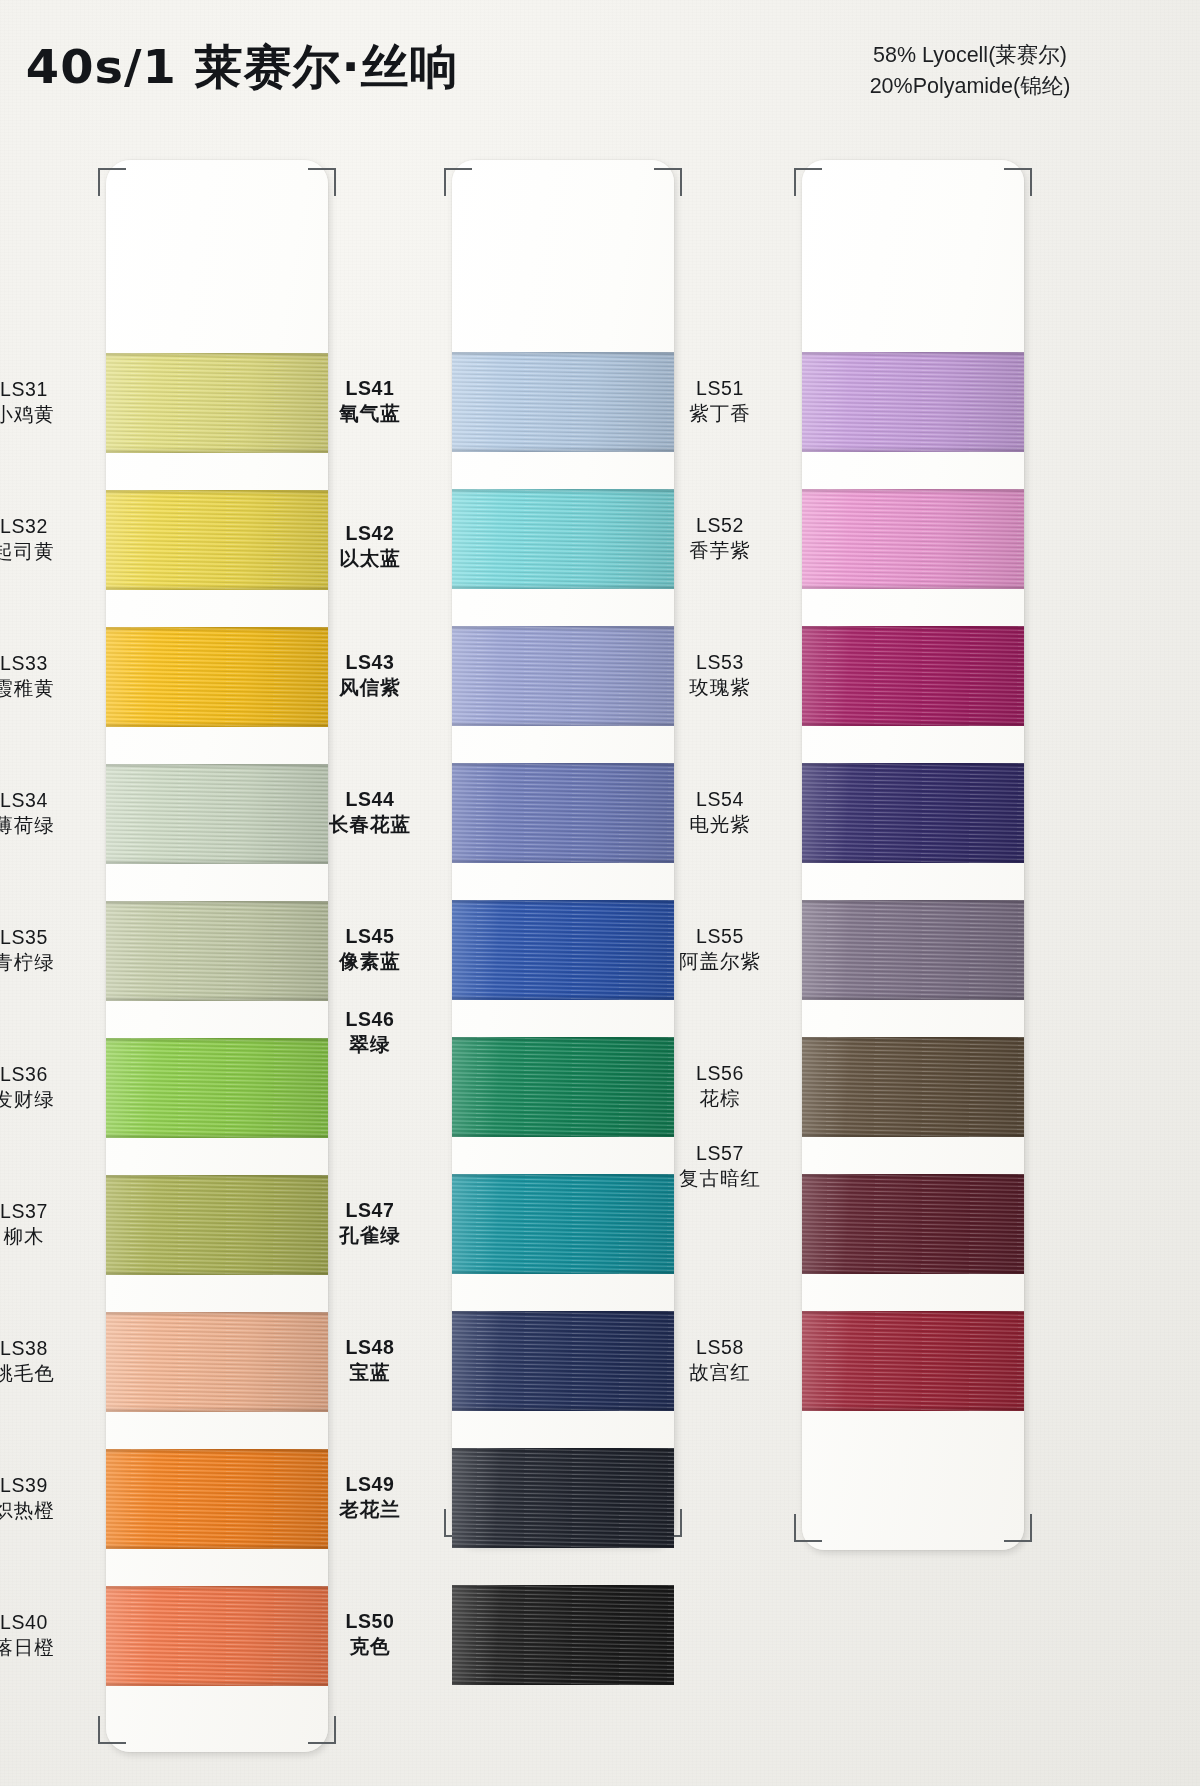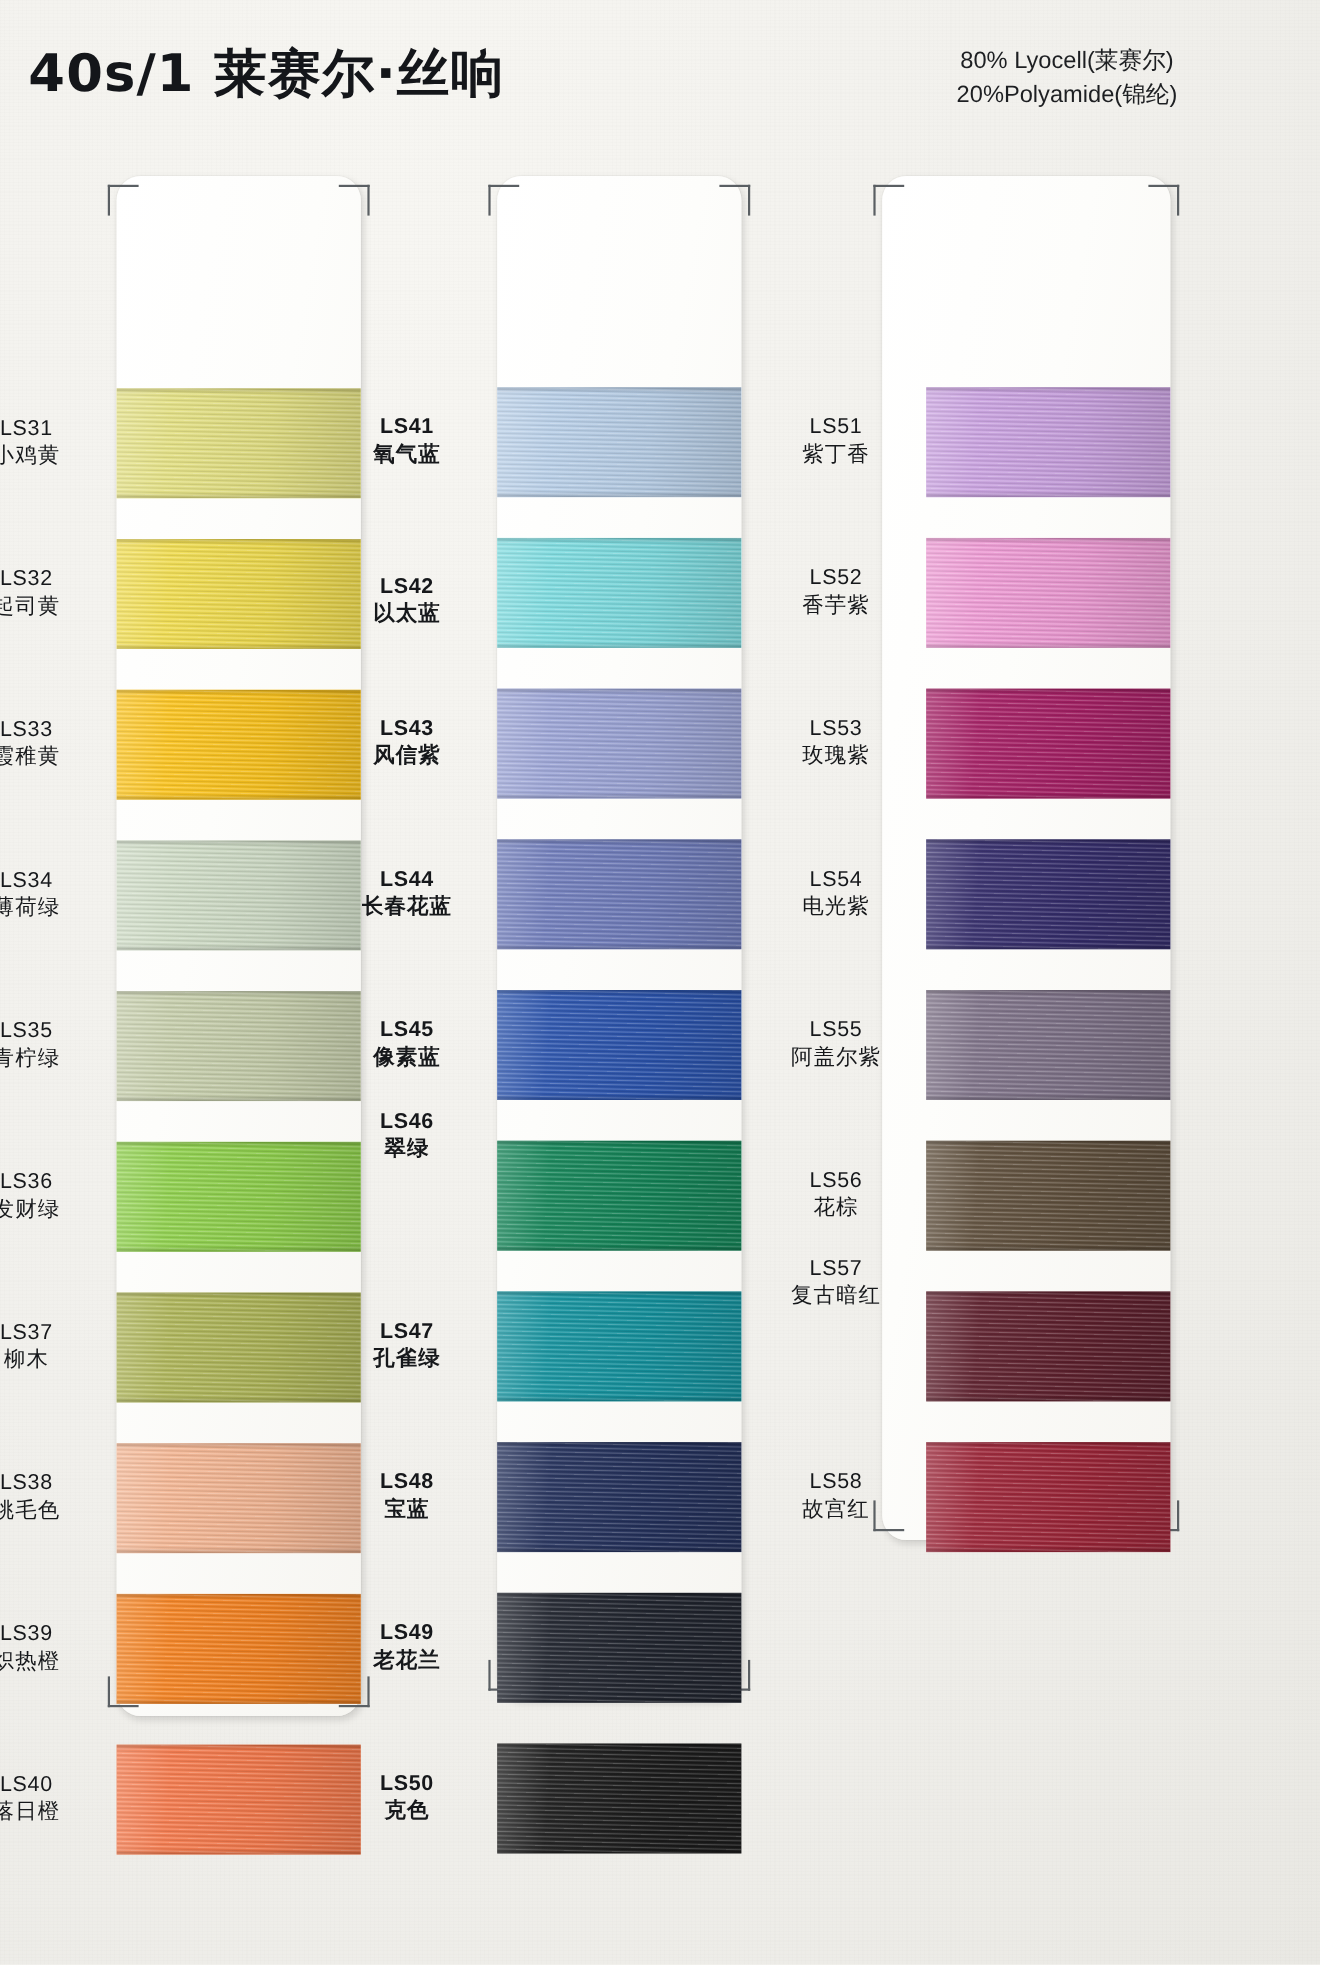--- a/index.html
+++ b/index.html
@@ -48,23 +48,23 @@
   .col-2{left:452px;font-weight:bold;}
   .col-3{left:802px;}
 
   .card{
     position:relative;
     width:222px;
     background:linear-gradient(100deg,#ffffff 0%,#fdfdfb 40%,#f6f5f1 100%);
     border-radius:22px;
     box-shadow:2px 3px 7px rgba(0,0,0,0.13), 0 0 0 1px rgba(0,0,0,0.025);
   }
-  .card-c1{height:1400px;}
+  .card-c1{height:1592px;border-radius:24px;}
   .card-c2{height:1385px;}
-  .card-c3{height:1240px;padding-left:40px;}
+  .card-c3{height:1390px;}
 
   
   .crop{position:absolute;width:26px;height:26px;pointer-events:none;}
   .crop.tl{border-left:2px solid #5a5f63;border-top:2px solid #5a5f63;left:-8px;top:8px;}
   .crop.tr{border-right:2px solid #5a5f63;border-top:2px solid #5a5f63;right:-8px;top:8px;}
   .crop.bl{border-left:2px solid #5a5f63;border-bottom:2px solid #5a5f63;left:-8px;bottom:8px;}
   .crop.br{border-right:2px solid #5a5f63;border-bottom:2px solid #5a5f63;right:-8px;bottom:8px;}
 
   
   .band{
@@ -114,21 +114,21 @@
 <body>
 
 <div class="paper-bg"></div>
 <div class="paper-grain"></div>
 
 <div class="sheet">
 
   <div class="title">40s/1 莱赛尔·丝响</div>
 
   <div class="composition">
-    <div>80% Lyocell(莱赛尔)</div>
+    <div>58% Lyocell(莱赛尔)</div>
     <div>20%Polyamide(锦纶)</div>
   </div>
 
   <div class="column col-1">
     <div class="card card-c1">
       <span class="crop tl"></span>
       <span class="crop tr"></span>
       <span class="crop bl"></span>
       <span class="crop br"></span>
     <div class="band" style="top: 193px; height: 100px; background: rgb(227, 224, 130);">

